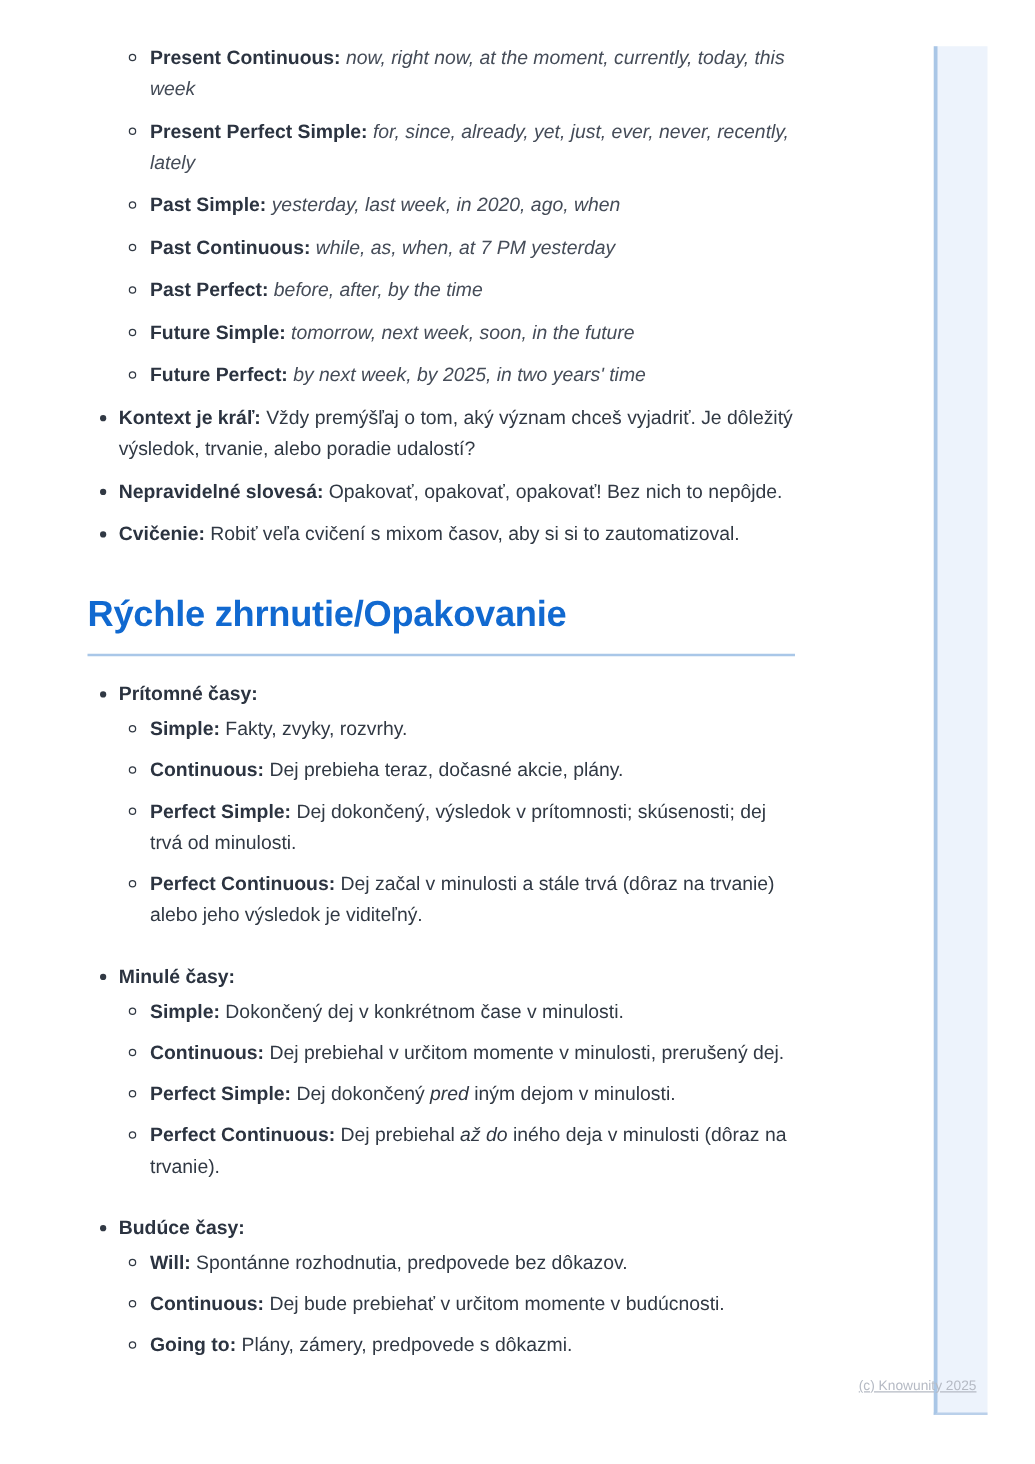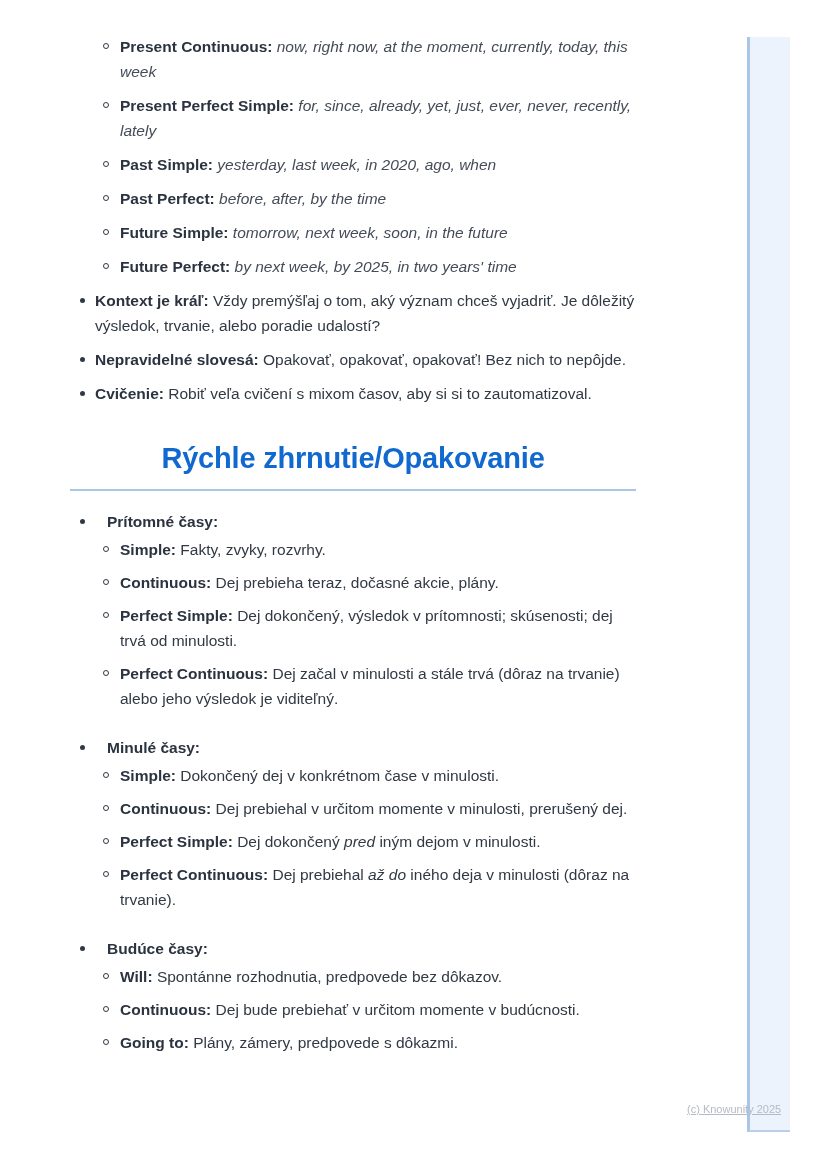--- a/index.html
+++ b/index.html
@@ -62,31 +62,30 @@
 
   .tips { margin-top: 4px; }
 
   h2.section-heading {
     margin: 34px 0 0 0;
     font-size: 29px;
     line-height: 36px;
     font-weight: bold;
     color: #1169d0;
     letter-spacing: -0.2px;
-    text-align: center;
   }
   .divider {
     border: none;
     border-top: 2px solid #a9c7e8;
     margin: 13px 0 0 0;
     width: 100%;
   }
   .groups { margin-top: 18px; }
   .groups > li { flex-direction: column; padding-left: 0; margin-bottom: 16px; }
-  .group-head { display: flex; align-items: flex-end; padding-left: 10px; gap: 12px; }
+  .group-head { display: flex; align-items: flex-end; padding-left: 10px; }
   .group-head > .marker { flex: 0 0 15px; }
   .groups .sub { margin-top: 3px; margin-left: 33px; }
   .groups .sub > li { margin-bottom: 8px; }
 
   .page-edge-strip {
     position: absolute;
     left: 747px;
     top: 37px;
     width: 43px;
     height: 1095px;
@@ -121,20 +120,24 @@
       <li>
         <span class="marker bullet-hollow"></span>
         <span class="itext"><b>Present Perfect Simple:</b> <span class="it">for, since, already, yet, just, ever, never, recently, lately</span></span>
       </li>
       <li>
         <span class="marker bullet-hollow"></span>
         <span class="itext"><b>Past Simple:</b> <span class="it">yesterday, last week, in 2020, ago, when</span></span>
       </li>
       <li>
         <span class="marker bullet-hollow"></span>
+        <span class="itext"><b>Past Continuous:</b> <span class="it">while, as, when, at 7 PM yesterday</span></span>
+      </li>
+      <li>
+        <span class="marker bullet-hollow"></span>
         <span class="itext"><b>Past Perfect:</b> <span class="it">before, after, by the time</span></span>
       </li>
       <li>
         <span class="marker bullet-hollow"></span>
         <span class="itext"><b>Future Simple:</b> <span class="it">tomorrow, next week, soon, in the future</span></span>
       </li>
       <li>
         <span class="marker bullet-hollow"></span>
         <span class="itext"><b>Future Perfect:</b> <span class="it">by next week, by 2025, in two years' time</span></span>
       </li>

